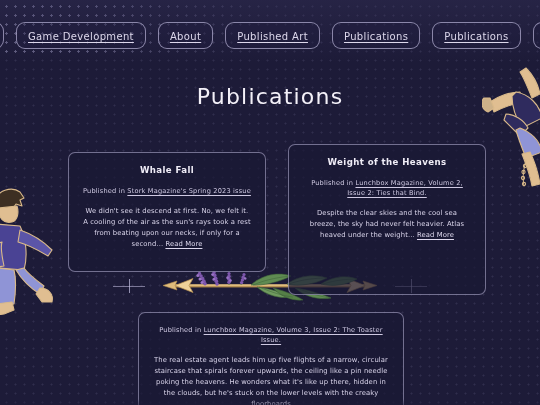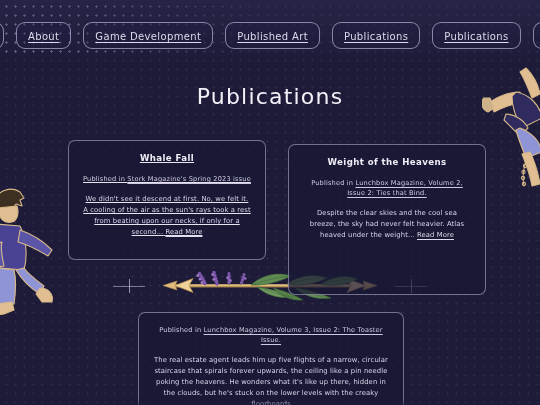--- a/index.html
+++ b/index.html
@@ -138,21 +138,21 @@
     line-height: 1.62;
   }
   .read-more {
     text-decoration: underline;
     text-decoration-thickness: 0.5px;
     text-underline-offset: 1.6px;
     cursor: pointer;
     color: #ded9ee;
   }
 
-  #card-whale-fall   { left: 68px;  top: 140px; width: 198px; height: 120px; text-decoration: underline; }
+  #card-whale-fall   { left: 68px;  top: 152px; width: 198px; height: 120px; }
   #card-heavens      { left: 288px; top: 144px; width: 198px; height: 151px; }
   #card-kitchen      { left: 138px; top: 312px; width: 266px; height: 110px; overflow: hidden; }
 
   
   #divider {
     position: absolute;
     z-index: 16;
     left: 0; right: 0;
     top: 266px;
     height: 40px;
@@ -200,24 +200,24 @@
 <div id="bg-base"></div>
 <div id="bg-dots"></div>
 <div id="bg-halftone"></div>
 <div id="bg-topglow"></div>
 
 <nav id="nav">
   <div class="nav-pill">
     <span class="nav-label">Home</span>
   </div>
   <div class="nav-pill">
+    <span class="nav-label">Game Development</span>
+  </div>
+  <div class="nav-pill">
     <span class="nav-label">About</span>
-  </div>
-  <div class="nav-pill">
-    <span class="nav-label">Game Development</span>
   </div>
   <div class="nav-pill">
     <span class="nav-label">Published Art</span>
   </div>
   <div class="nav-pill">
     <span class="nav-label">Publications</span>
   </div>
   <div class="nav-pill">
     <span class="nav-label">Publications</span>
   </div>

